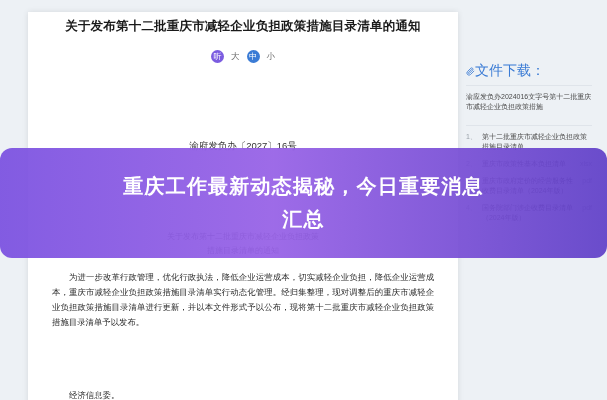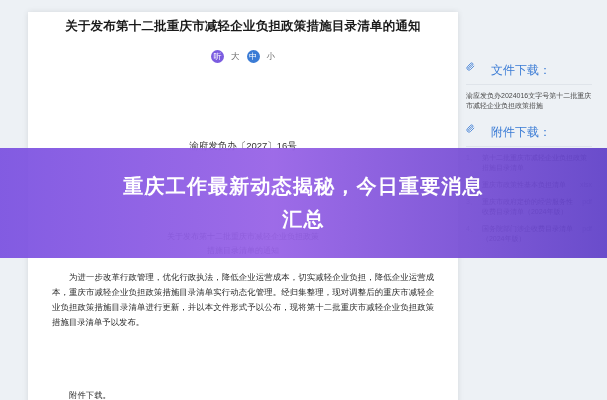--- a/index.html
+++ b/index.html
@@ -110,23 +110,23 @@
   
   .rail {
     position: absolute;
     left: 466px;
     top: 62px;
     width: 126px;
   }
   .rail-sec { margin-bottom: 13px; }
   .rail-head {
     display: flex;
-    align-items: flex-start;
-    gap: 16px;
-    font-size: 12px;
+    align-items: center;
+    gap: 0;
+    font-size: 14px;
     color: #3a7bd5;
     margin-bottom: 5px;
   }
   .clip-icon svg { display: block; }
   .rail-line {
     height: 1px;
     background: #dfe4ea;
     margin: 4px 0 6px 0;
   }
   .rail-item {
@@ -144,20 +144,21 @@
   .banner {
     position: absolute;
     left: 0;
     top: 148px;
     width: 607px;
     height: 110px;
     background: linear-gradient(90deg, rgba(122,80,224,0.93) 0%, rgba(150,96,230,0.93) 45%, rgba(96,64,200,0.93) 100%);
     display: flex;
     align-items: center;
     justify-content: center;
+    border-radius: 12px;
   }
   .banner-text {
     color: #ffffff;
     font-size: 20px;
     font-weight: bold;
     letter-spacing: 1.2px;
     text-align: center;
     line-height: 33px;
     width: 420px;
   }
@@ -182,49 +183,41 @@
 
     <div class="doc-sub">
       <span>关于发布第十二批重庆市减轻企业负担政策</span><br>
       <span>措施目录清单的通知</span>
     </div>
 
     <div class="doc-body">
       <p class="indent">为进一步改革行政管理，优化行政执法，降低企业运营成本，切实减轻企业负担，降低企业运营成本，重庆市减轻企业负担政策措施目录清单实行动态化管理。经归集整理，现对调整后的重庆市减轻企业负担政策措施目录清单进行更新，并以本文件形式予以公布，现将第十二批重庆市减轻企业负担政策措施目录清单予以发布。</p>
     </div>
 
-    <div class="doc-foot">附件下载。</div>
+    <div class="doc-foot">经济信息委。</div>
   </div>
 
   <div class="rail">
 
     <div class="rail-sec">
       <div class="rail-head">
         <span class="clip-icon">
           <svg width="9" height="9" viewBox="0 0 24 24" fill="none" stroke="#3a7bd5" stroke-width="2.2" stroke-linecap="round">
               <path d="M21 11l-9 9a5.5 5.5 0 0 1-8-8l9-9a3.6 3.6 0 0 1 5 5l-9 9a1.8 1.8 0 0 1-2.5-2.5l8-8"></path>
             </svg>
         </span>
         <span>文件下载：</span>
       </div>
       <div class="rail-line"></div>
       <div class="rail-item">
         <span class="nm">渝应发负办2024016文字号第十二批重庆市减轻企业负担政策措施</span>
       </div>
     </div>
 
     <div class="rail-sec">
-      <div class="rail-head">
-        <span class="clip-icon">
-          <svg width="9" height="9" viewBox="0 0 24 24" fill="none" stroke="#3a7bd5" stroke-width="2.2" stroke-linecap="round">
-              <path d="M21 11l-9 9a5.5 5.5 0 0 1-8-8l9-9a3.6 3.6 0 0 1 5 5l-9 9a1.8 1.8 0 0 1-2.5-2.5l8-8"></path>
-            </svg>
-        </span>
-        <span>附件下载：</span>
-      </div>
       <div class="rail-line"></div>
 
       <div class="rail-item">
         <span class="num">1、</span>
         <span class="nm">第十二批重庆市减轻企业负担政策措施目录清单</span>
         <span class="sz"></span>
       </div>
       <div class="rail-item">
         <span class="num">2、</span>
         <span class="nm">重庆市政策性基本负担清单</span>

